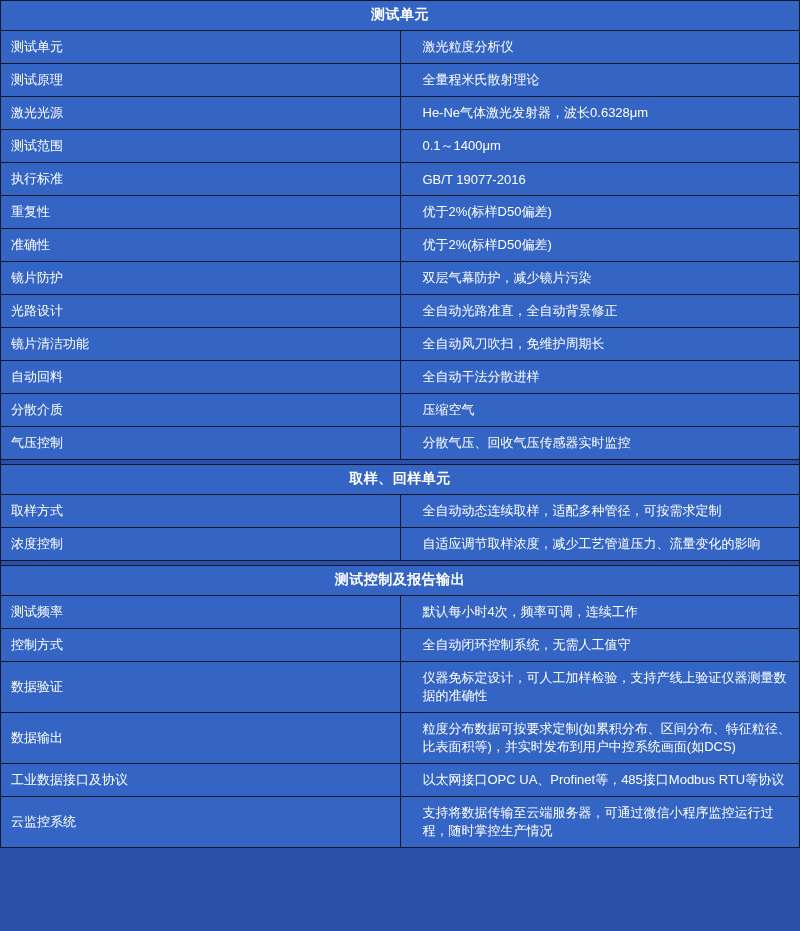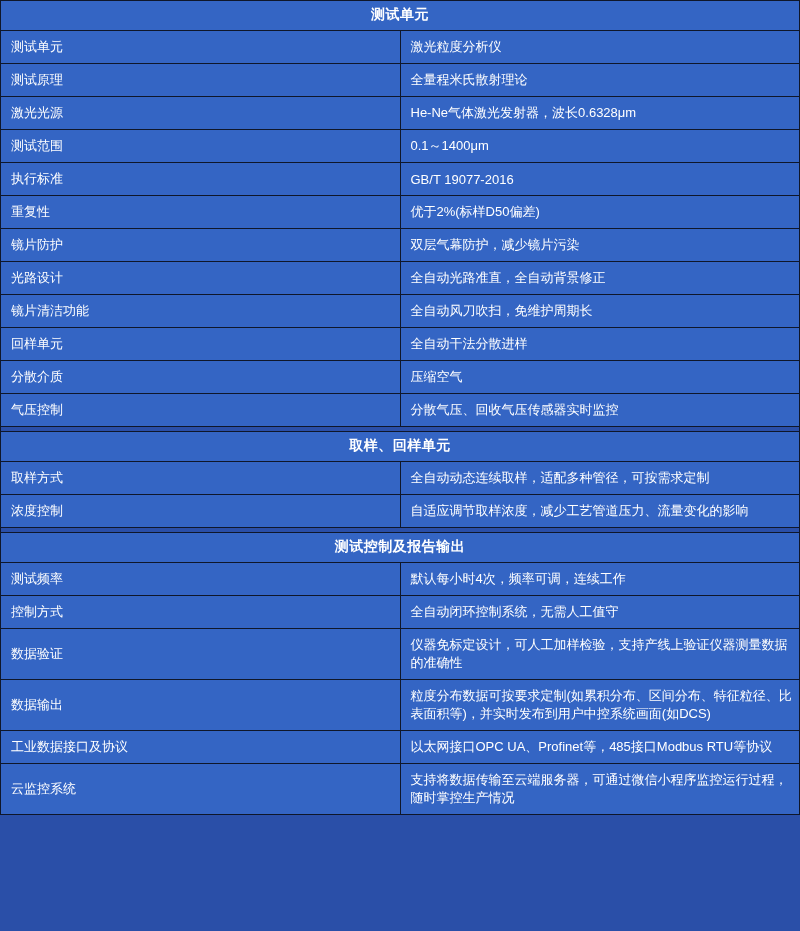--- a/index.html
+++ b/index.html
@@ -42,21 +42,21 @@
     width: 145px;
     background: #3465c4;
     color: #ffffff;
     padding: 7px 0 7px 10px;
     font-size: 13px;
     white-space: nowrap;
   }
   .val {
     background: #3465c4;
     color: #ffffff;
-    padding: 7px 0 7px 10px;
+    padding: 7px 0 7px 22px;
     font-size: 13px;
   }
   .spacer-row td {
     background: #2a4fa8;
     border: none;
     height: 4px;
     padding: 0;
   }
 </style>
 </head>
@@ -86,33 +86,37 @@
         </tr>
         <tr>
           <td class="lbl">执行标准</td>
           <td class="val">GB/T 19077-2016</td>
         </tr>
         <tr>
           <td class="lbl">重复性</td>
           <td class="val">优于2%(标样D50偏差)</td>
         </tr>
         <tr>
+          <td class="lbl">准确性</td>
+          <td class="val">优于2%(标样D50偏差)</td>
+        </tr>
+        <tr>
           <td class="lbl">镜片防护</td>
           <td class="val">双层气幕防护，减少镜片污染</td>
         </tr>
         <tr>
           <td class="lbl">光路设计</td>
           <td class="val">全自动光路准直，全自动背景修正</td>
         </tr>
         <tr>
           <td class="lbl">镜片清洁功能</td>
           <td class="val">全自动风刀吹扫，免维护周期长</td>
         </tr>
         <tr>
-          <td class="lbl">回样单元</td>
+          <td class="lbl">自动回料</td>
           <td class="val">全自动干法分散进样</td>
         </tr>
         <tr>
           <td class="lbl">分散介质</td>
           <td class="val">压缩空气</td>
         </tr>
         <tr>
           <td class="lbl">气压控制</td>
           <td class="val">分散气压、回收气压传感器实时监控</td>
         </tr>

